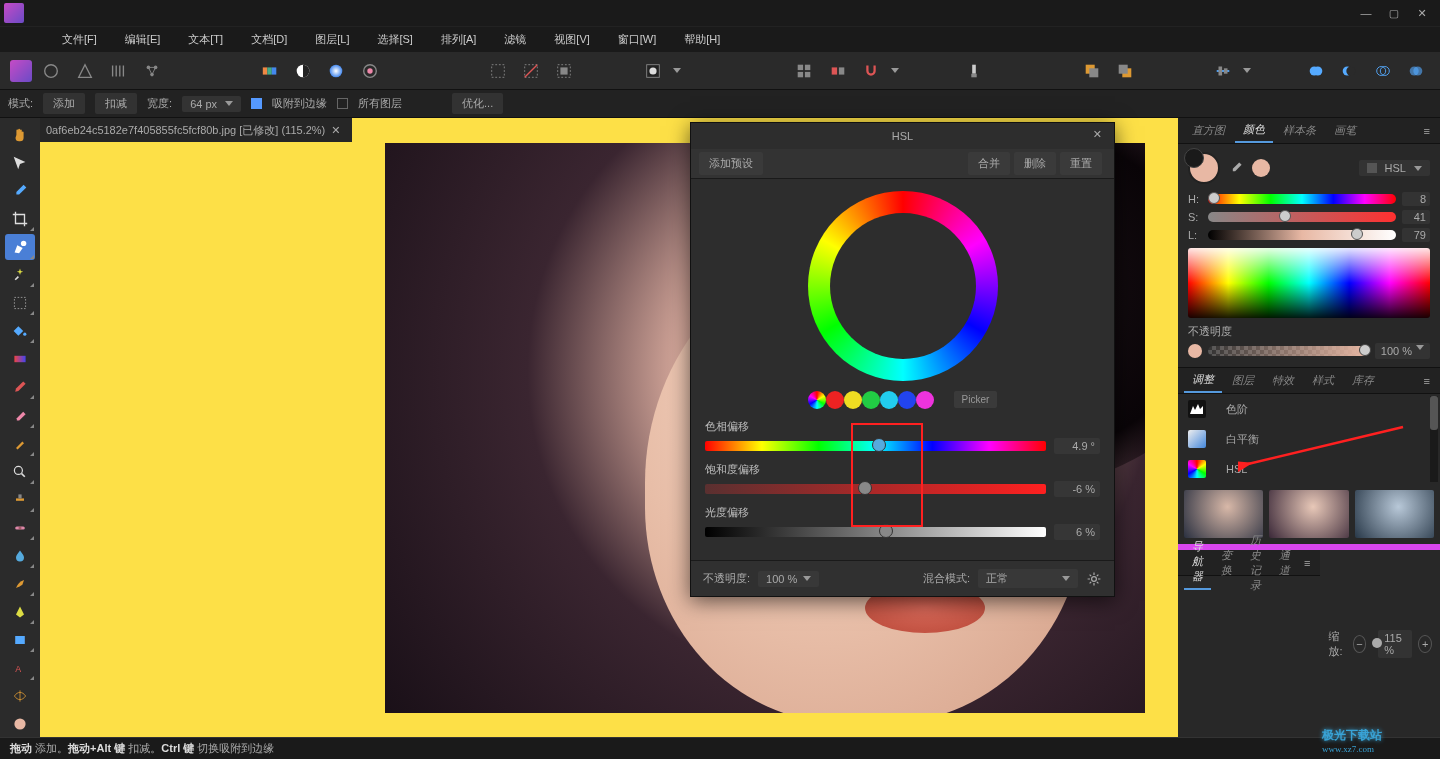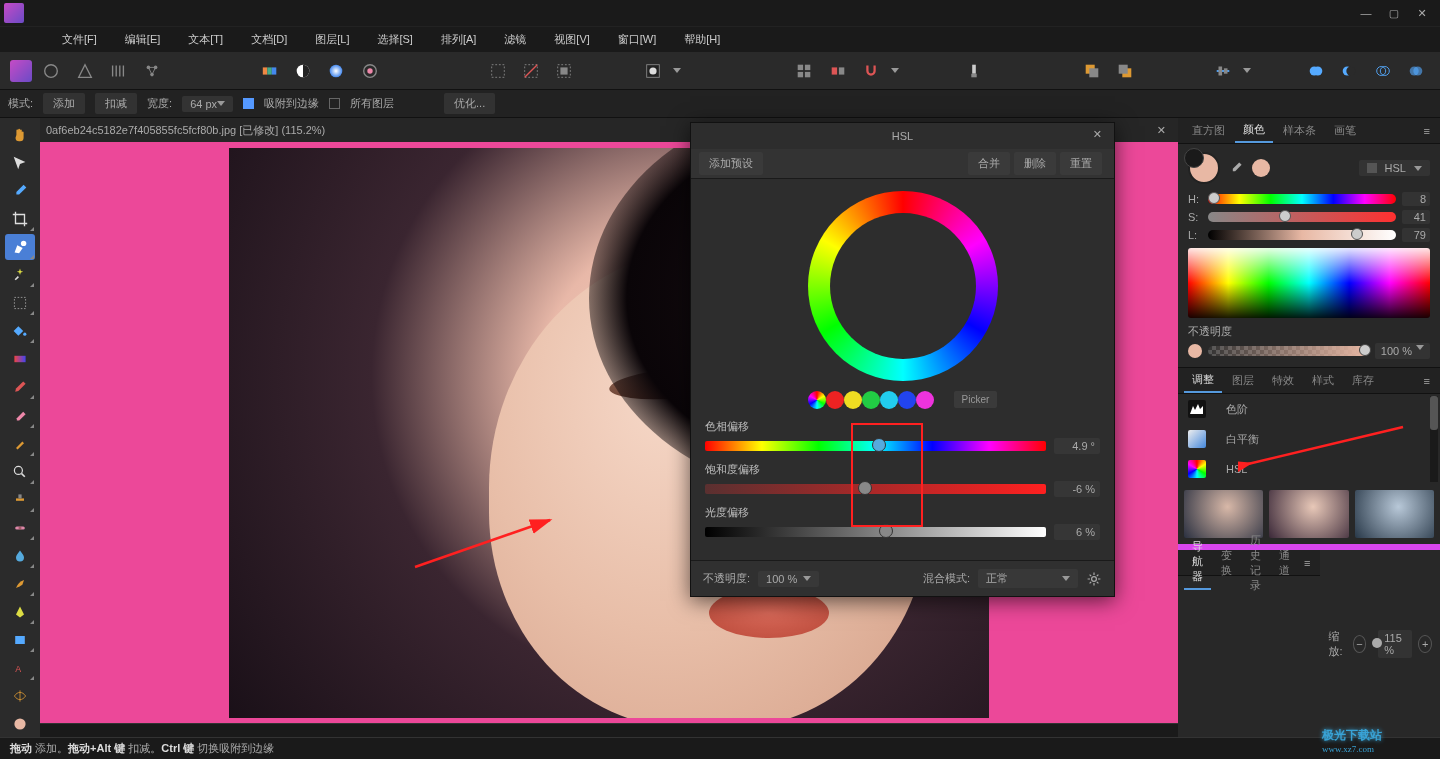--- a/index.html
+++ b/index.html
@@ -17,48 +17,48 @@
 
 
 .toolbar1 { height:38px; background:#2a2a2a; display:flex; align-items:center; padding:0 10px; gap:6px; border-bottom:1px solid #111;}
 .tbbtn { width:28px; height:28px; display:flex; align-items:center; justify-content:center; border-radius:3px; cursor:pointer; }
 .tbicon { width:18px; height:18px; }
 .app-icon2 { width:22px; height:22px; background:linear-gradient(135deg,#c64bc6 0%,#6b4bc6 100%); border-radius:3px; }
 
 
 .optionbar { height:28px; background:#222; display:flex; align-items:center; padding:0 8px; gap:10px; font-size:11px; border-bottom:1px solid #111;}
 .optionbar .lbl { color:#aaa; }
-.optionbar .dd { background:#333; padding:2px 8px; border-radius:2px; display:flex; align-items:center; }
+.optionbar .dd { background:#333; padding:2px 8px; border-radius:2px; display:flex; align-items:center; gap:8px;}
 .optionbar .btn { background:#323232; padding:3px 10px; border-radius:2px; cursor:pointer; }
 .chk { width:11px; height:11px; border:1px solid #666; display:inline-block; vertical-align:middle; }
 .chk.on { background:#5599ff; border-color:#5599ff; }
 
 
 .mainrow { display:flex; height:calc(100% - 26px - 26px - 38px - 28px - 22px); }
 .toolcol { width:40px; background:#2b2b2b; display:flex; flex-direction:column; align-items:center; padding-top:4px; gap:2px; }
 .toolbtn { width:30px; height:28px; display:flex; align-items:center; justify-content:center; border-radius:3px; cursor:pointer; position:relative;}
 .toolbtn.sel { background:#4a7fd6; }
 .toolbtn .corner { position:absolute; right:1px; bottom:1px; width:0; height:0; border-left:4px solid transparent; border-bottom:4px solid #888; }
 
-.canvaswrap { flex:1; background:#ec4899; position:relative; display:flex; flex-direction:column; }
+.canvaswrap { flex:1; background:#fde047; position:relative; display:flex; flex-direction:row; }
 .tabbar { height:24px; background:#262626; display:flex; align-items:center; padding:0 6px; }
 .tabbar .tabclose { margin-left:auto; padding:0 6px; color:#aaa; cursor:pointer; }
 .canvas { flex:1; position:relative; overflow:hidden; display:flex; align-items:center; justify-content:center; }
 .photo { width:760px; height:570px; background:radial-gradient(circle at 60% 40%, #f8d4c4 0%, #e8b8a8 25%, #3a2530 55%, #1a1018 100%); position:relative; overflow:hidden; }
 .photo .hair { position:absolute; top:-50px; right:-100px; width:500px; height:400px; background:radial-gradient(ellipse at center,#1a1015 0%,#0a0508 60%,transparent 80%); border-radius:50%; }
 .photo .face { position:absolute; top:100px; left:260px; width:440px; height:480px; background:radial-gradient(ellipse at 40% 30%,#f6d8c8 0%,#e8bea8 50%,#d4a088 100%); border-radius:50% 50% 45% 45%; }
 .photo .lips { position:absolute; top:440px; left:480px; width:120px; height:50px; background:radial-gradient(ellipse,#d86858 0%,#c05040 80%); border-radius:50%; }
 .photo .eye { position:absolute; top:220px; left:380px; width:140px; height:30px; background:linear-gradient(#8a6050,#6a4030); border-radius:50%; transform:rotate(-5deg);}
 .canvas-scrollh { height:14px; background:#1a1a1a; border-top:1px solid #333; }
 
 .arrow1 { position:absolute; }
 
 .rightcol { width:262px; background:#282828; display:flex; flex-direction:column; }
 .panelhead { height:26px; background:#222; display:flex; align-items:center; padding:0 6px; gap:2px; border-bottom:1px solid #111;}
-.ptab { padding:4px 8px; color:#888; cursor:pointer; }
+.ptab { padding:4px 8px; color:#888; cursor:pointer;font-style:italic; }
 .ptab.active { color:#ddd; border-bottom:2px solid #5599dd; }
 .pmenu { margin-left:auto; padding:0 4px; cursor:pointer; }
 
 .colorpanel { padding:8px 10px; }
 .swatchrow { display:flex; align-items:center; gap:8px; margin-bottom:8px; }
 .swatch-big { width:32px; height:32px; border-radius:50%; background:#e8b8a4; border:2px solid #222; position:relative;}
 .swatch-big::before { content:""; position:absolute; top:-6px; left:-6px; width:18px; height:18px; border-radius:50%; background:#1a1a1a; border:1px solid #444;}
 .picker-icon { width:16px; height:16px; }
 .swatch-sm { width:18px; height:18px; border-radius:50%; background:#e8b8a4; }
 .hslsel { margin-left:auto; background:#333; padding:2px 8px; border-radius:2px; display:flex; gap:8px; align-items:center;}

